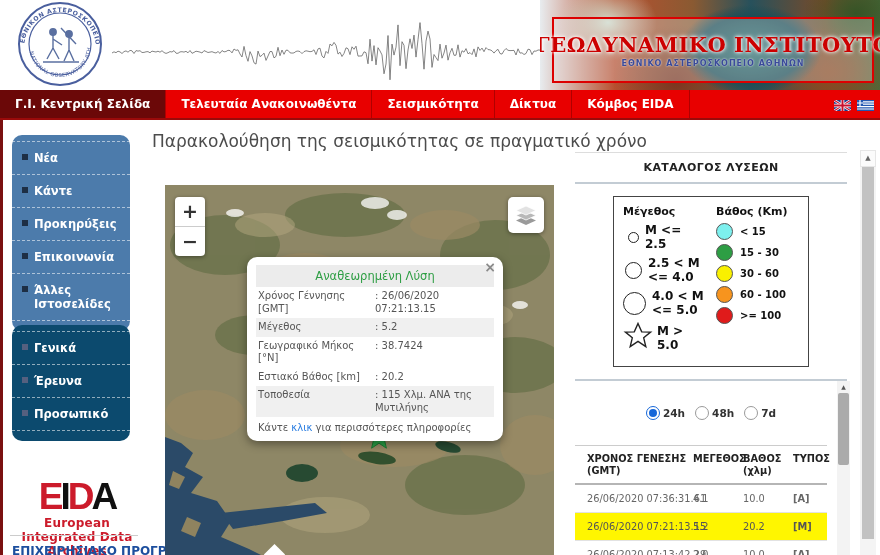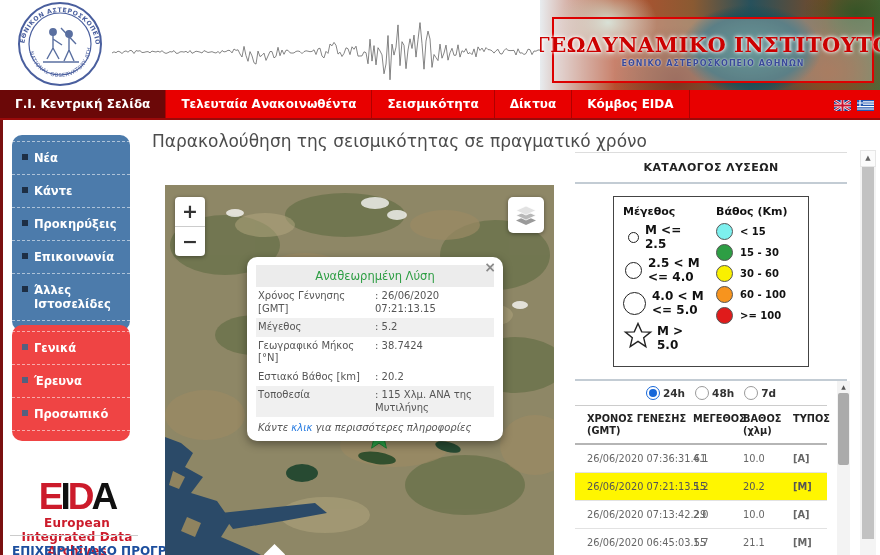--- a/index.html
+++ b/index.html
@@ -26,21 +26,21 @@
   .nav{position:absolute;left:0;top:90px;width:880px;height:28px;background:#e80000;
     border-bottom:2px solid #9a0a0a;display:flex;align-items:stretch;}
   .nav-item{color:#fff;font-size:12px;font-weight:bold;line-height:28px;padding:0 15px;
     border-right:1px solid #b00000;white-space:nowrap;cursor:pointer;}
   .nav-item.active{background:#6b0808;}
   .flags{position:absolute;right:6px;top:96px;display:flex;gap:6px;}
   
   .left-edge{position:absolute;left:0;top:120px;bottom:0;width:3px;background:#7a1010;}
   .sb{position:absolute;left:12px;width:118px;border-radius:10px;padding:6px 0;}
   .sb1{top:135px;background:#4c7bab;}
-  .sb2{top:325px;background:#ef4444;}
+  .sb2{top:325px;background:#0c4a6e;}
   .sb-item{color:#fff;font-size:11.5px;padding:9px 6px 9px 10px;
     border-top:1px dashed rgba(255,255,255,.55);display:flex;align-items:flex-start;cursor:pointer;font-weight:bold;}
   .sb:last-child{}
   .sb-item .bullet{width:6px;height:6px;background:#1d2e44;margin:3px 6px 0 0;flex:0 0 auto;}
   .sb2 .sb-item .bullet{background:#55607f;}
   .sb-end{border-top:1px dashed rgba(255,255,255,.55);height:4px;}
   .eida{position:absolute;left:14px;top:478px;width:126px;text-align:center;}
   .eida-logo{font-weight:800;font-size:37px;letter-spacing:-3px;line-height:1;
     font-family:"Liberation Sans",sans-serif;}
   .eida-logo .red{color:#cc1b2b;} .eida-logo .blk{color:#111;}
@@ -66,41 +66,41 @@
     box-shadow:0 3px 10px rgba(0,0,0,.4);padding:8px 9px 6px 9px;font-size:10px;color:#555;}
   .popup-tail{position:absolute;left:102px;bottom:-7px;width:15px;height:15px;background:#fff;
     transform:rotate(45deg);z-index:19;}
   .popup-close{position:absolute;top:3px;right:7px;color:#8a8a8a;font-size:14px;font-weight:bold;
     cursor:pointer;line-height:1;}
   .popup-title{background:#ececec;color:#2e9e44;text-align:center;font-size:11.5px;padding:4px 0;}
   .popup-row{display:flex;padding:3px 2px;line-height:1.25;}
   .popup-row.alt{background:#f0f0f0;}
   .popup-row .lbl{width:50%;}
   .popup-row .val{width:50%;}
-  .popup-footer{padding:5px 2px 2px 2px;font-style:italic;}
+  .popup-footer{padding:5px 2px 2px 2px;}
   .popup-footer a{color:#2a7de1;text-decoration:none;}
   
   .panel{position:absolute;left:575px;top:152px;width:272px;background:#fff;}
   .panel .hr1{border-top:1px solid #ddd;margin:0;}
   .panel .hr2{border-top:2px solid #c3ccd4;margin:0;}
   .panel-title{font-size:11px;font-weight:bold;color:#222;text-align:center;letter-spacing:.4px;
     padding:8px 0;}
   .legend{margin:12px auto;width:176px;border:1px solid #444;padding:8px 9px;display:flex;gap:10px;
     background:#fff;}
   .leg-col{flex:1;}
   .leg-h{font-size:11px;font-weight:bold;color:#111;margin-bottom:5px;}
   .leg-mag-item{display:flex;align-items:center;margin-bottom:5px;font-size:12px;font-weight:bold;color:#111;}
   .circ{border:1.5px solid #222;border-radius:50%;flex:0 0 auto;margin-right:6px;}
   .c1{width:9px;height:9px;margin-left:5px;}
   .c2{width:15px;height:15px;margin-left:2px;}
   .c3{width:21px;height:21px;margin-left:0;}
   .leg-star{margin-right:4px;flex:0 0 auto;}
   .leg-dep-item{display:flex;align-items:center;margin-bottom:4px;font-size:10px;font-weight:bold;color:#111;}
   .dot{width:15px;height:15px;border-radius:50%;border:1px solid #555;margin-right:7px;flex:0 0 auto;}
-  .ranges{display:flex;justify-content:center;align-items:center;gap:10px;padding:5px 0;}
+  .ranges{display:flex;justify-content:center;align-items:center;gap:10px;padding:25px 0;}
   .range{display:flex;align-items:center;gap:3px;font-size:10.5px;font-weight:bold;color:#333;cursor:pointer;}
   .radio{width:12px;height:12px;border-radius:50%;border:1.5px solid #9a9a9a;background:#fff;position:relative;}
   .range.sel .radio{border-color:#1667d9;}
   .range.sel .radio::after{content:"";position:absolute;left:2px;top:2px;width:8px;height:8px;
     border-radius:50%;background:#1667d9;}
   .etable{width:252px;border-collapse:collapse;table-layout:fixed;border-top:1px solid #ccc;}
   .etable th{font-size:9.8px;font-weight:bold;color:#222;text-align:left;padding:7px 2px 6px 2px;
     border-bottom:2px solid #b5b5b5;vertical-align:top;line-height:1.25;}
   .etable td{font-size:9.8px;color:#666;padding:8px 2px;border-bottom:1px solid #e2e2e2;white-space:nowrap;}
   .etable th:first-child,.etable td:first-child{padding-left:12px;}

